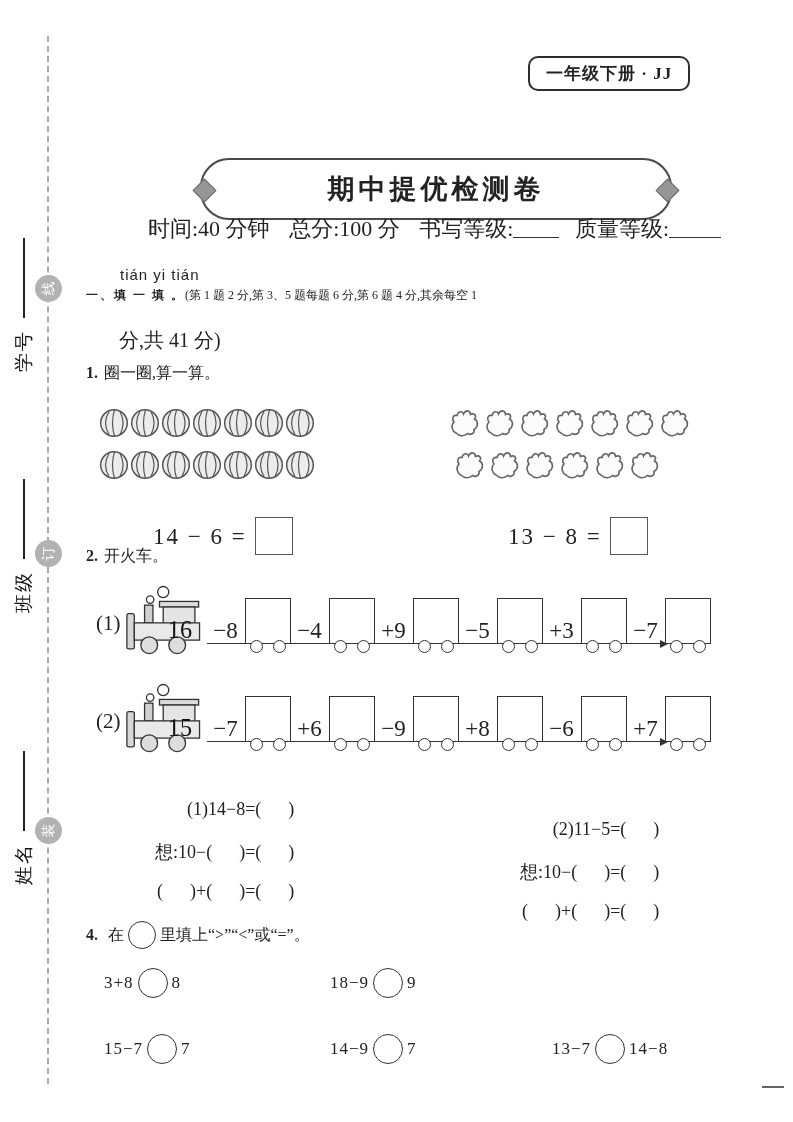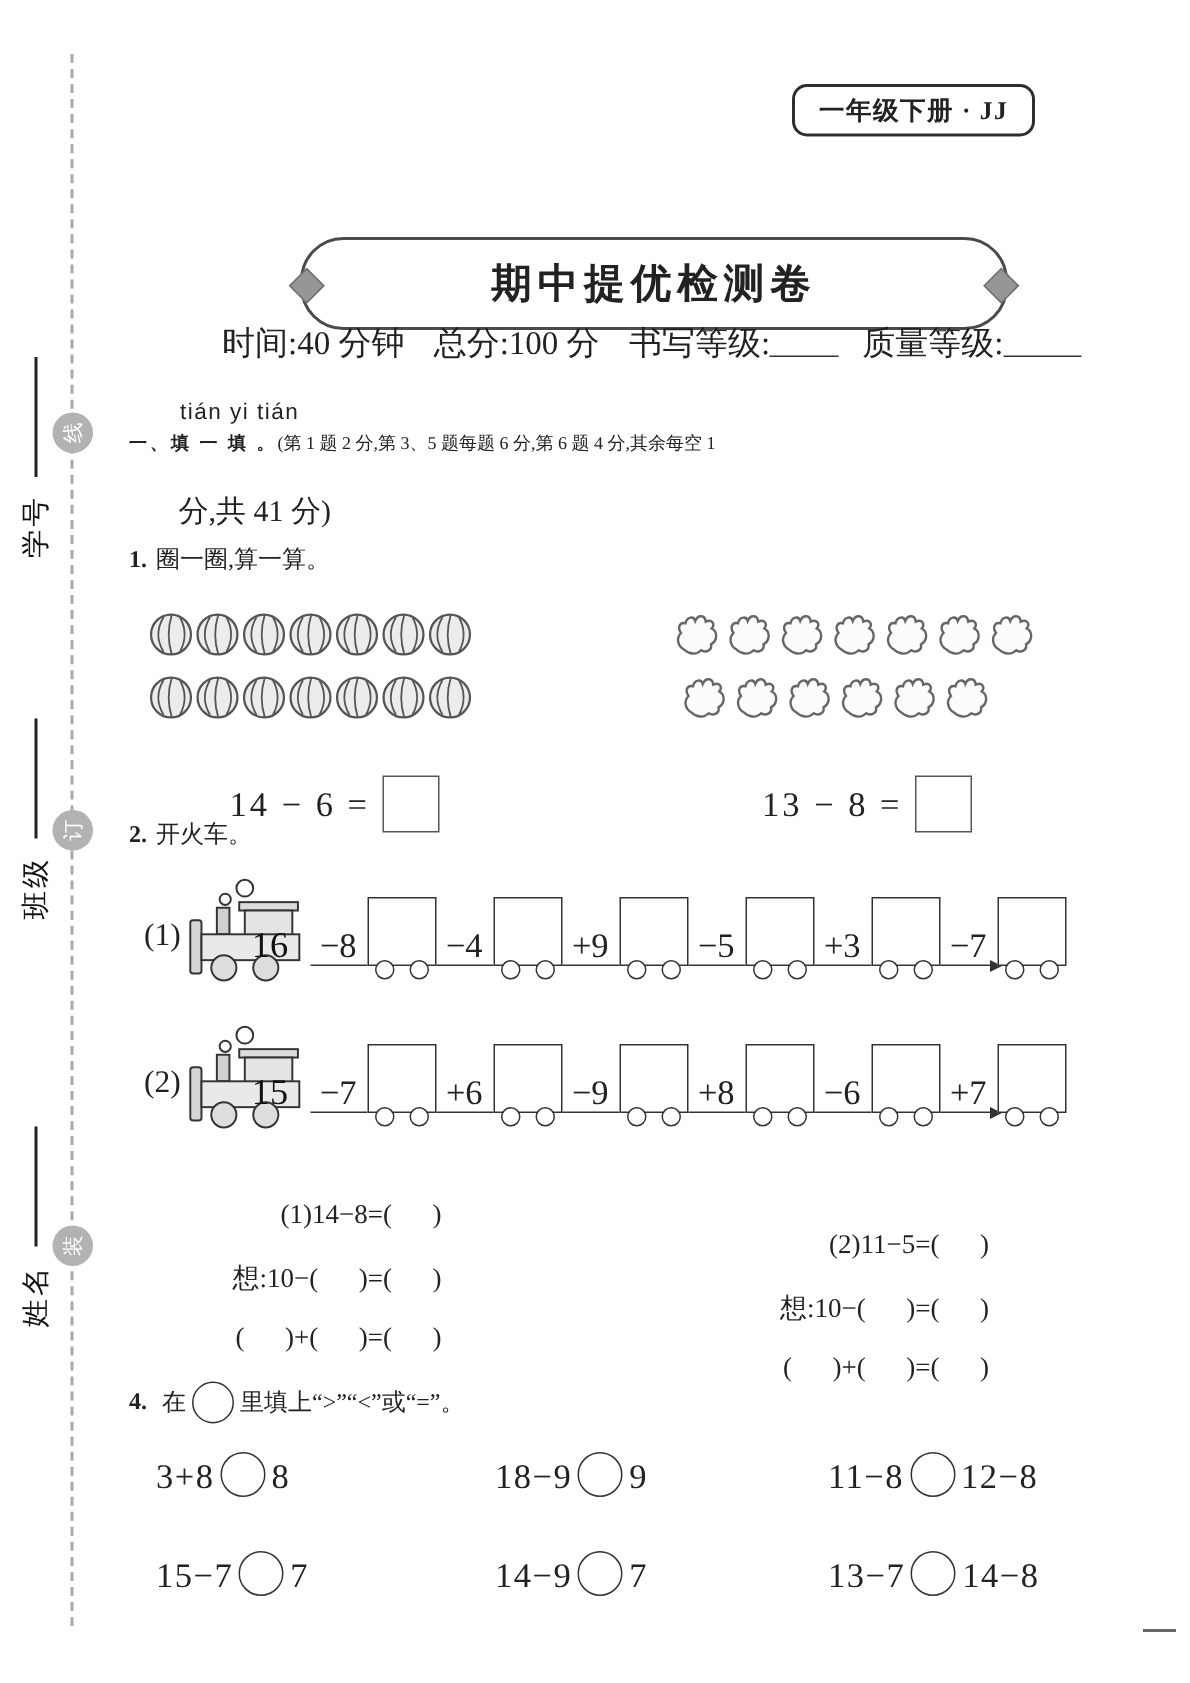--- a/index.html
+++ b/index.html
@@ -60,21 +60,21 @@
   .wagon::after{right:4px;}
   
   .q3col{position:absolute;font-size:18px;text-align:right;}
   .q3col div{height:41px;white-space:pre;}
   .q3col .ind1{padding-left:52px;}
   .q3col .ind2{padding-left:40px;}
   
   .q4head{display:flex;align-items:center;gap:4px;}
   .cmp-circle{display:inline-block;width:26px;height:26px;border:1.6px solid #333;border-radius:50%;
     background:#fff;flex:0 0 auto;}
-  .q4item{position:absolute;display:flex;align-items:flex-end;font-size:23px;letter-spacing:1px;white-space:nowrap;}
+  .q4item{position:absolute;display:flex;align-items:center;font-size:17px;letter-spacing:1px;white-space:nowrap;}
   .q4item .cmp-circle{width:28px;height:28px;margin:0 4px;}
   .corner-mark{position:absolute;left:762px;top:1086px;width:22px;border-top:2px solid #666;}
   .hidden-defs{position:absolute;width:0;height:0;overflow:hidden;}
 </style>
 </head>
 <body>
 
 <div class="page">
 
   <svg class="hidden-defs" aria-hidden="true">
@@ -310,25 +310,20 @@
   <div class="q4item" style="left:104px;top:968px;">
     <span>3+8</span>
       <span class="cmp-circle"></span>
       <span>8</span>
   </div>
   <div class="q4item" style="left:330px;top:968px;">
     <span>18−9</span>
       <span class="cmp-circle"></span>
       <span>9</span>
   </div>
-  <div class="q4item" style="left:552px;top:968px;">
-    <span>11−8</span>
-      <span class="cmp-circle"></span>
-      <span>12−8</span>
-  </div>
 
   <div class="q4item" style="left:104px;top:1034px;">
     <span>15−7</span>
       <span class="cmp-circle"></span>
       <span>7</span>
   </div>
   <div class="q4item" style="left:330px;top:1034px;">
     <span>14−9</span>
       <span class="cmp-circle"></span>
       <span>7</span>

